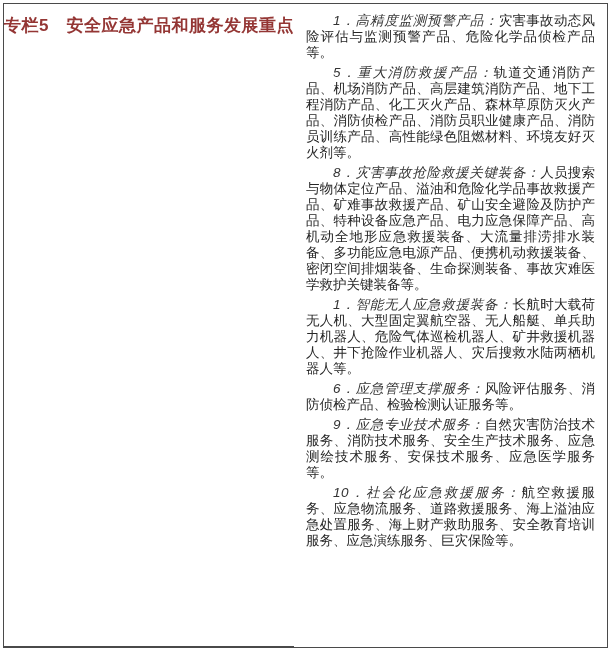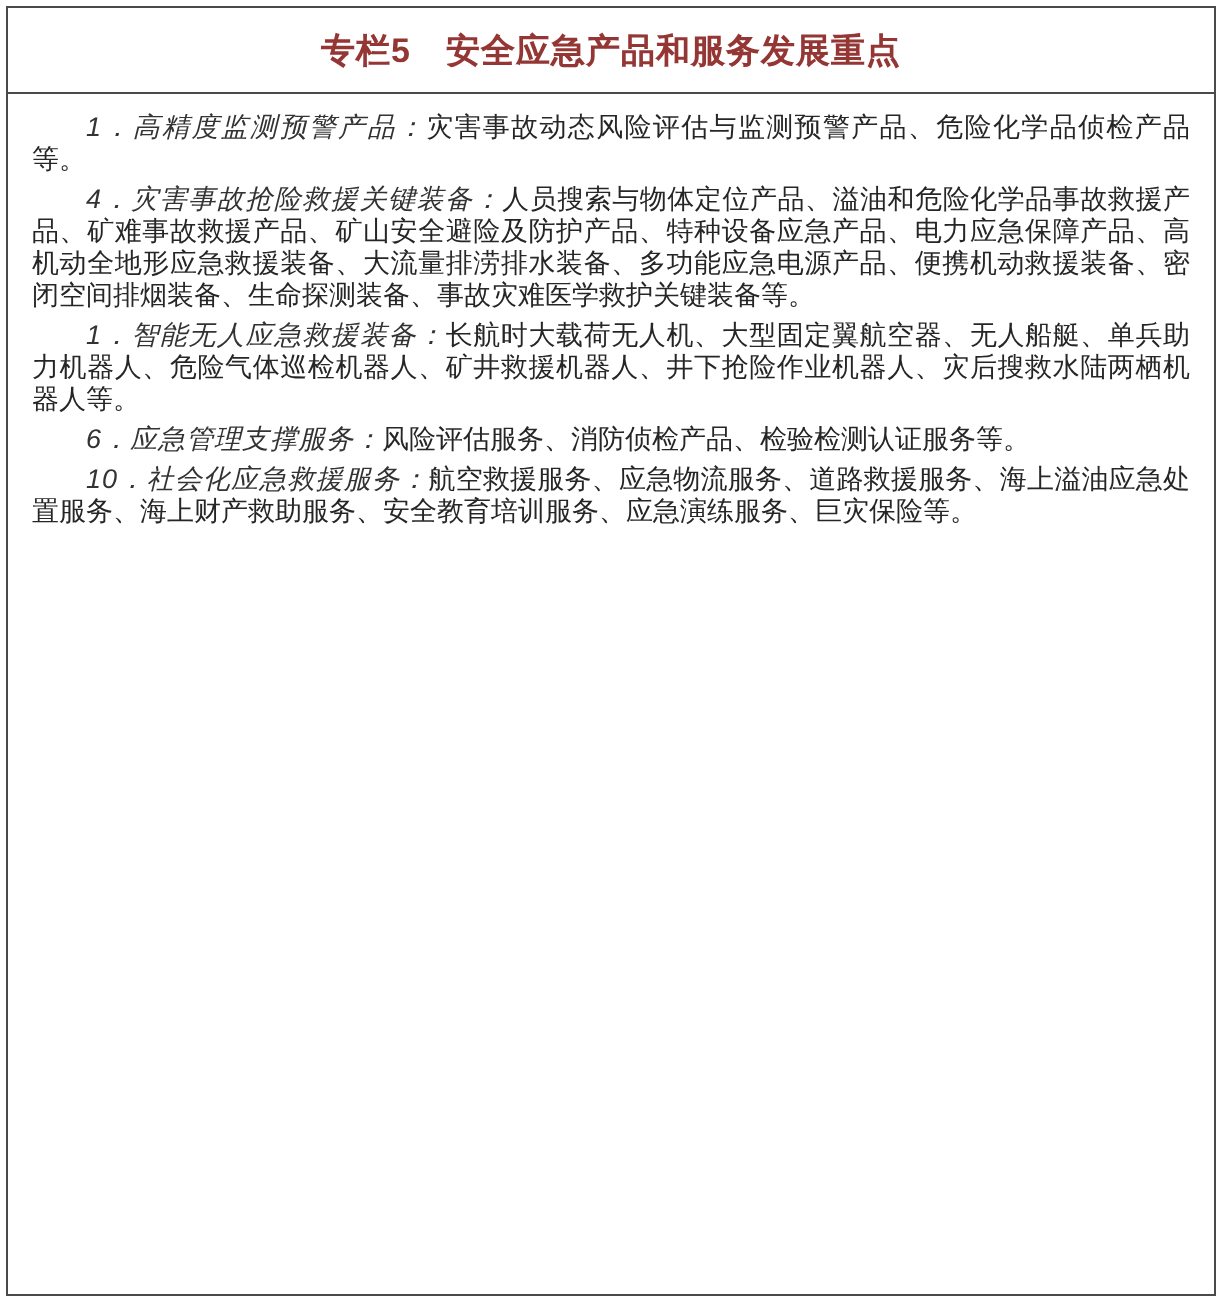--- a/index.html
+++ b/index.html
@@ -14,21 +14,21 @@
     overflow: hidden;
     box-sizing: border-box;
   }
   .panel {
     margin: 3px;
     border: 1px solid #4a4a4a;
     box-sizing: border-box;
     height: 645px;
     background: #ffffff;
     display: flex;
-    flex-direction: column;
+    flex-direction: row;
   }
   .panel-header {
     border-bottom: 1px solid #4a4a4a;
     text-align: center;
     padding: 10px 0 9px 0;
     flex: 0 0 auto;
   }
   .panel-title {
     font-size: 17px;
     font-weight: bold;
@@ -64,23 +64,25 @@
 <div class="panel">
   <div class="panel-header">
     <span class="panel-title">专栏5　安全应急产品和服务发展重点</span>
   </div>
   <div class="panel-body" id="items-container">
   <p class="item"><span class="item-label">1．高精度监测预警产品：</span><span class="item-text">灾害事故动态风险评估与监测预警产品、危险化学品侦检产品等。</span></p>
 
 
 
 
+  <p class="item"><span class="item-label">5．重大消防救援产品：</span><span class="item-text">轨道交通消防产品、机场消防产品、高层建筑消防产品、地下工程消防产品、化工灭火产品、森林草原防灭火产品、消防侦检产品、消防员职业健康产品、消防员训练产品、高性能绿色阻燃材料、环境友好灭火剂等。</span></p>
 
-  <p class="item"><span class="item-label">4．灾害事故抢险救援关键装备：</span><span class="item-text">人员搜索与物体定位产品、溢油和危险化学品事故救援产品、矿难事故救援产品、矿山安全避险及防护产品、特种设备应急产品、电力应急保障产品、高机动全地形应急救援装备、大流量排涝排水装备、多功能应急电源产品、便携机动救援装备、密闭空间排烟装备、生命探测装备、事故灾难医学救护关键装备等。</span></p>
+  <p class="item"><span class="item-label">8．灾害事故抢险救援关键装备：</span><span class="item-text">人员搜索与物体定位产品、溢油和危险化学品事故救援产品、矿难事故救援产品、矿山安全避险及防护产品、特种设备应急产品、电力应急保障产品、高机动全地形应急救援装备、大流量排涝排水装备、多功能应急电源产品、便携机动救援装备、密闭空间排烟装备、生命探测装备、事故灾难医学救护关键装备等。</span></p>
 
   <p class="item"><span class="item-label">1．智能无人应急救援装备：</span><span class="item-text">长航时大载荷无人机、大型固定翼航空器、无人船艇、单兵助力机器人、危险气体巡检机器人、矿井救援机器人、井下抢险作业机器人、灾后搜救水陆两栖机器人等。</span></p>
 
   <p class="item"><span class="item-label">6．应急管理支撑服务：</span><span class="item-text">风险评估服务、消防侦检产品、检验检测认证服务等。</span></p>
 
+  <p class="item"><span class="item-label">9．应急专业技术服务：</span><span class="item-text">自然灾害防治技术服务、消防技术服务、安全生产技术服务、应急测绘技术服务、安保技术服务、应急医学服务等。</span></p>
 
   <p class="item"><span class="item-label">10．社会化应急救援服务：</span><span class="item-text">航空救援服务、应急物流服务、道路救援服务、海上溢油应急处置服务、海上财产救助服务、安全教育培训服务、应急演练服务、巨灾保险等。</span></p>
 </div>
 </div>
 
 </body></html>

